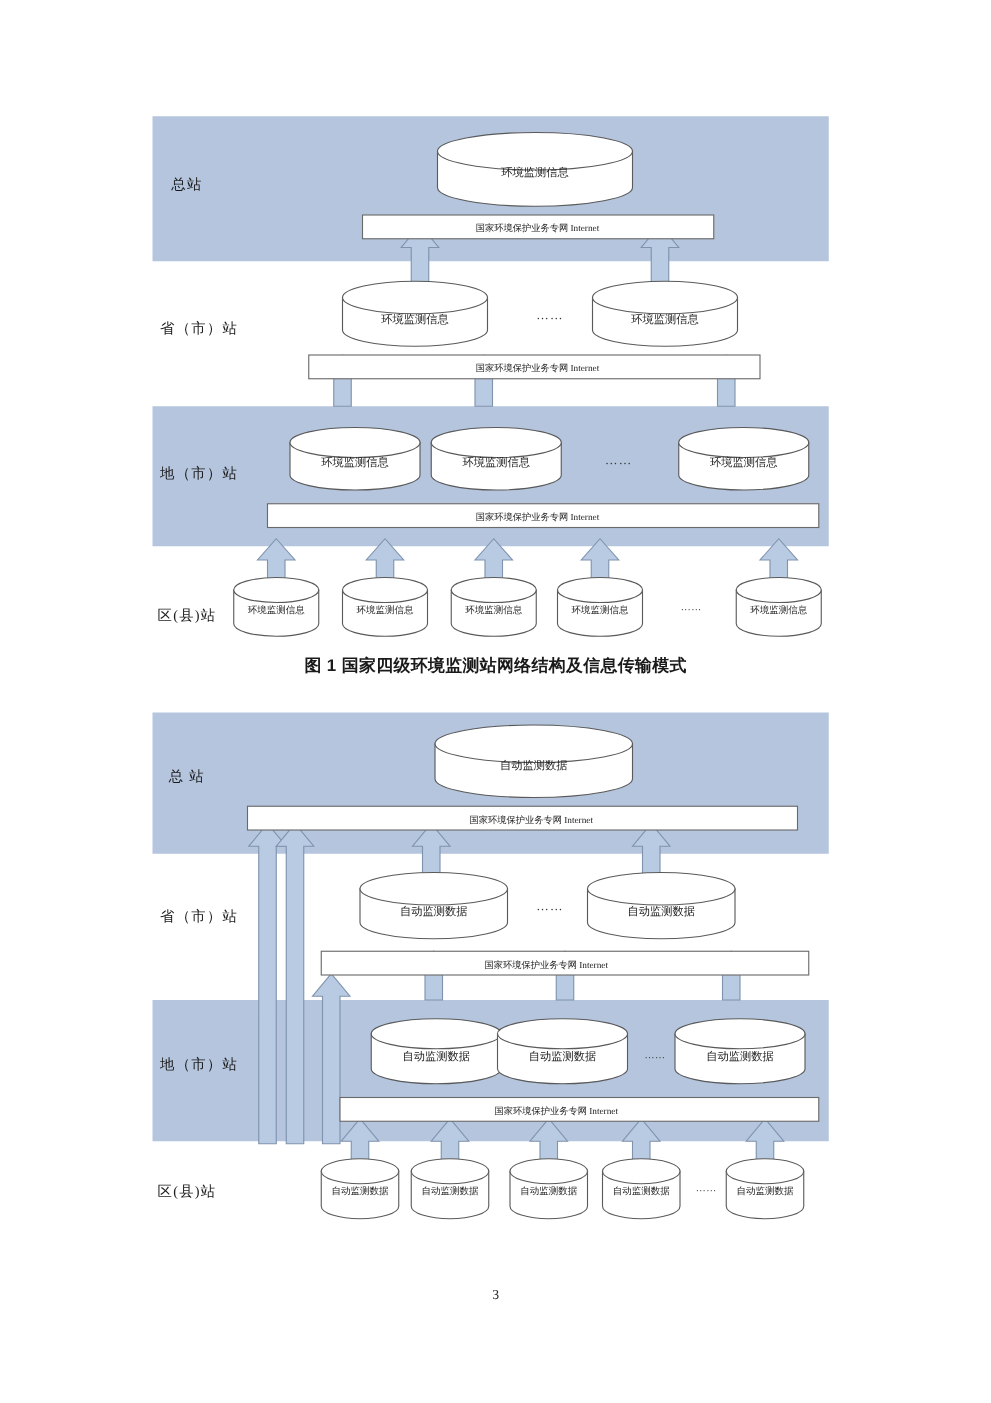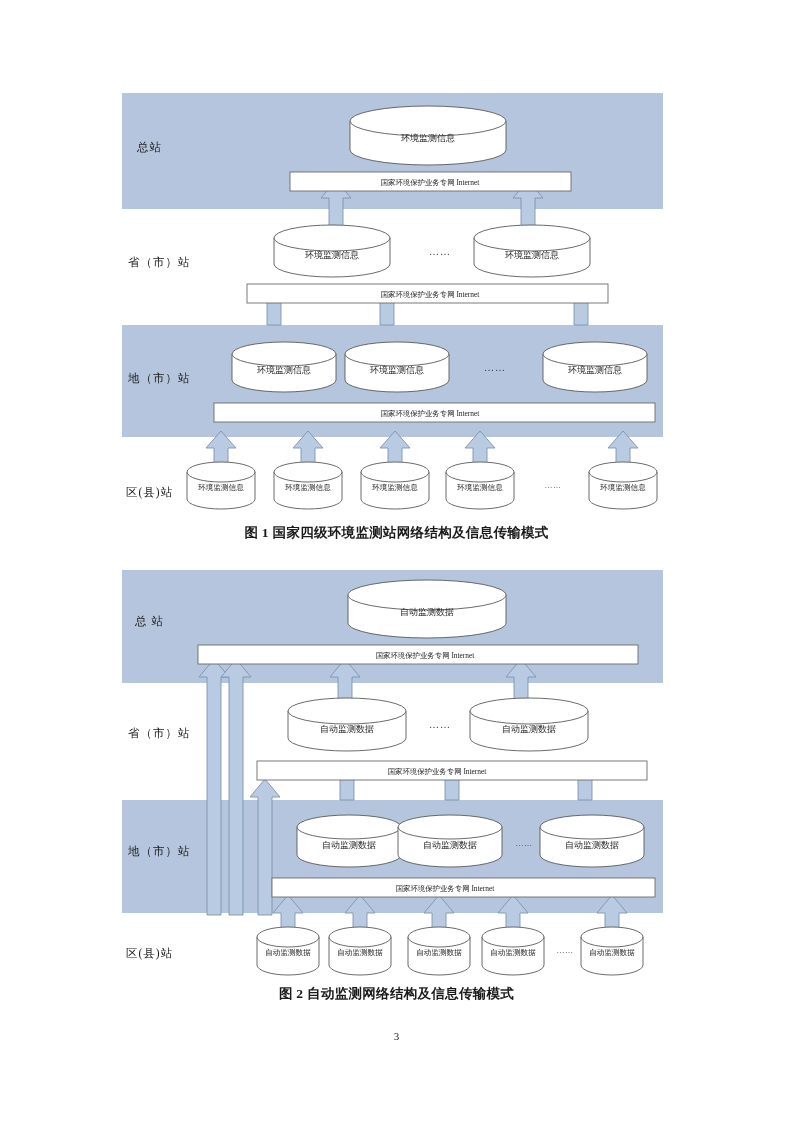--- a/index.html
+++ b/index.html
@@ -7,21 +7,21 @@
     width:793px;height:1122px;background:#ffffff;
     font-family:"Liberation Serif","DejaVu Serif",serif;
     overflow:hidden;
   }
   .page{position:relative;width:793px;height:1122px;}
   .figure{position:absolute;left:0;width:793px;}
   #fig1{top:88px;height:445px;}
   #fig2{top:565px;height:445px;}
   .caption{
     position:absolute;left:0;width:793px;text-align:center;
-    font-family:Liberation Serif, serif;
+    font-family:Liberation Sans, sans-serif;
     font-weight:bold;font-size:13.5px;color:#1a1a1a;letter-spacing:0.3px;
   }
   #cap1{top:524px;}
   #cap2{top:985px;}
   .pageno{
     position:absolute;left:0;width:793px;top:1030px;text-align:center;
     font-size:11px;color:#222;
     font-family:"Liberation Serif","DejaVu Serif",serif;
   }
   svg{display:block;}
@@ -276,17 +276,16 @@
       <text class="ell-sm" x="565" y="388">……</text>
       <g>
         <path class="cyl-body" d="M581,372 L581,400 A31,10 0 0 0 643,400 L643,372 Z"></path>
         <ellipse class="cyl-top" cx="612" cy="372" rx="31" ry="10"></ellipse>
         <text class="cyl-label-sm" x="612" y="390">自动监测数据</text>
       </g>
 
     </svg>
   </div>
 
-  <div class="caption" id="cap2">图 2    自动监测网络结构及信息传输模式</div>
 
   <div class="pageno">3</div>
 
 </div>
 
 </body></html>

